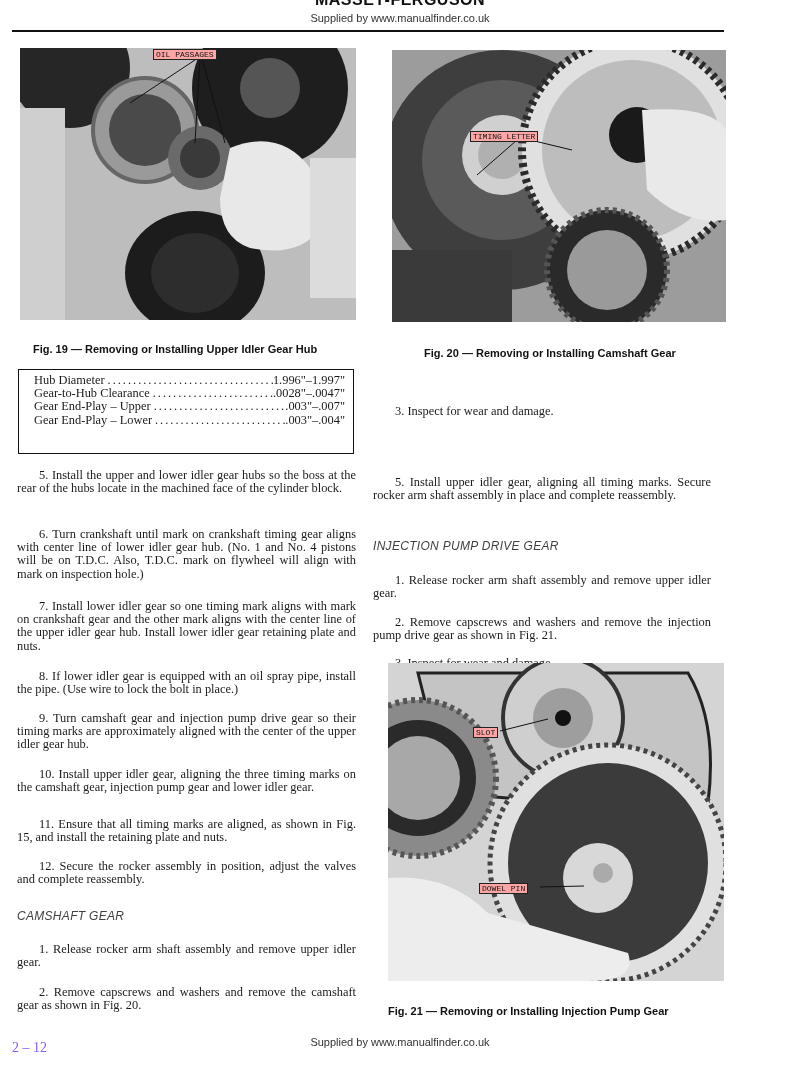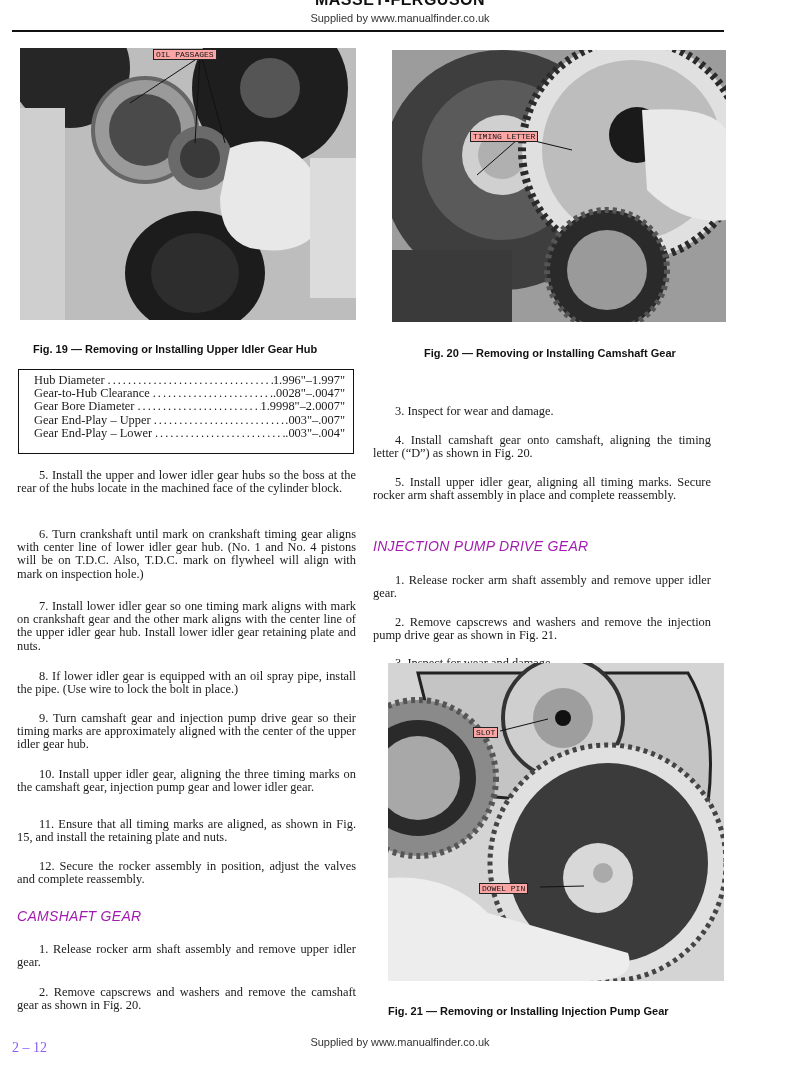--- a/index.html
+++ b/index.html
@@ -28,21 +28,21 @@
   .spec-dots::before { content: "......................................................"; }
   .spec-value { flex: 0 0 auto; padding-right: 8px; }
 
   .col { position: absolute; font-size: 12.4px; line-height: 13.2px; text-align: justify; }
   .col-left { left: 17px; width: 339px; }
   .col-right { left: 373px; width: 338px; margin-top: 32px; }
   .para { position: absolute; width: 100%; }
   .para p { text-indent: 22px; }
 
   .section-title { position: absolute; font-family: "Liberation Sans", sans-serif; font-style: italic;
-    font-size: 14px; color: #a21caf; letter-spacing: 0.3px; white-space: nowrap; }
+    font-size: 12px; color: #404040; letter-spacing: 0.3px; white-space: nowrap; }
 
   .footer-page { position: absolute; left: 12px; top: 1040px; font-size: 14px; color: #8b5cf6; }
   .footer-supplied { position: absolute; top: 1036px; left: 0; width: 800px; text-align: center;
     font-family: "Liberation Sans", sans-serif; font-size: 11px; color: #333; }
 </style>
 </head>
 <body>
 
 <div class="hdr-brand">MASSEY-FERGUSON</div>
 <div class="hdr-supplied">Supplied by www.manualfinder.co.uk</div>
@@ -97,25 +97,20 @@
     <span class="spec-label">Hub Diameter</span>
     <span class="spec-dots"></span>
     <span class="spec-value">1.996"–1.997"</span>
   </div>
   <div class="spec-row">
     <span class="spec-label">Gear-to-Hub Clearance</span>
     <span class="spec-dots"></span>
     <span class="spec-value">.0028"–.0047"</span>
   </div>
   <div class="spec-row">
-    <span class="spec-label">Gear Bore Diameter</span>
-    <span class="spec-dots"></span>
-    <span class="spec-value">1.9998"–2.0007"</span>
-  </div>
-  <div class="spec-row">
     <span class="spec-label">Gear End-Play – Upper</span>
     <span class="spec-dots"></span>
     <span class="spec-value">.003"–.007"</span>
   </div>
   <div class="spec-row">
     <span class="spec-label">Gear End-Play – Lower</span>
     <span class="spec-dots"></span>
     <span class="spec-value">.003"–.004"</span>
   </div>
 </div>
@@ -151,23 +146,20 @@
     </div>
   <div class="para" style="top:986px;">
       <p>2. Remove capscrews and washers and remove the camshaft gear as shown in Fig. 20.</p>
     </div>
 </div>
 
 <div class="col col-right" style="top:0;height:1077px;">
   <div class="para" style="top:373px;">
       <p>3. Inspect for wear and damage.</p>
     </div>
-  <div class="para" style="top:402px;">
-      <p>4. Install camshaft gear onto camshaft, aligning the timing letter (“D”) as shown in Fig. 20.</p>
-    </div>
   <div class="para" style="top:444px;">
       <p>5. Install upper idler gear, aligning all timing marks. Secure rocker arm shaft assembly in place and complete reassembly.</p>
     </div>
   <div class="section-title" style="top:508px;left:0;">INJECTION PUMP DRIVE GEAR</div>
   <div class="para" style="top:542px;">
       <p>1. Release rocker arm shaft assembly and remove upper idler gear.</p>
     </div>
   <div class="para" style="top:584px;">
       <p>2. Remove capscrews and washers and remove the injection pump drive gear as shown in Fig. 21.</p>
     </div>

